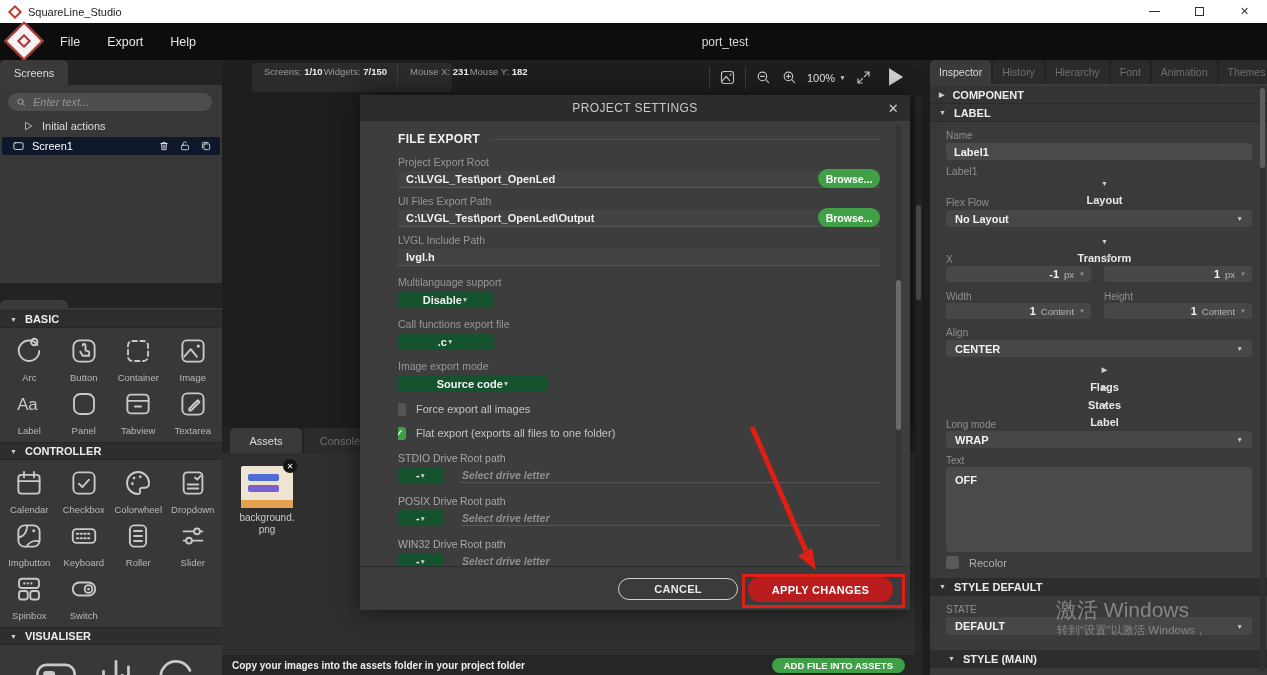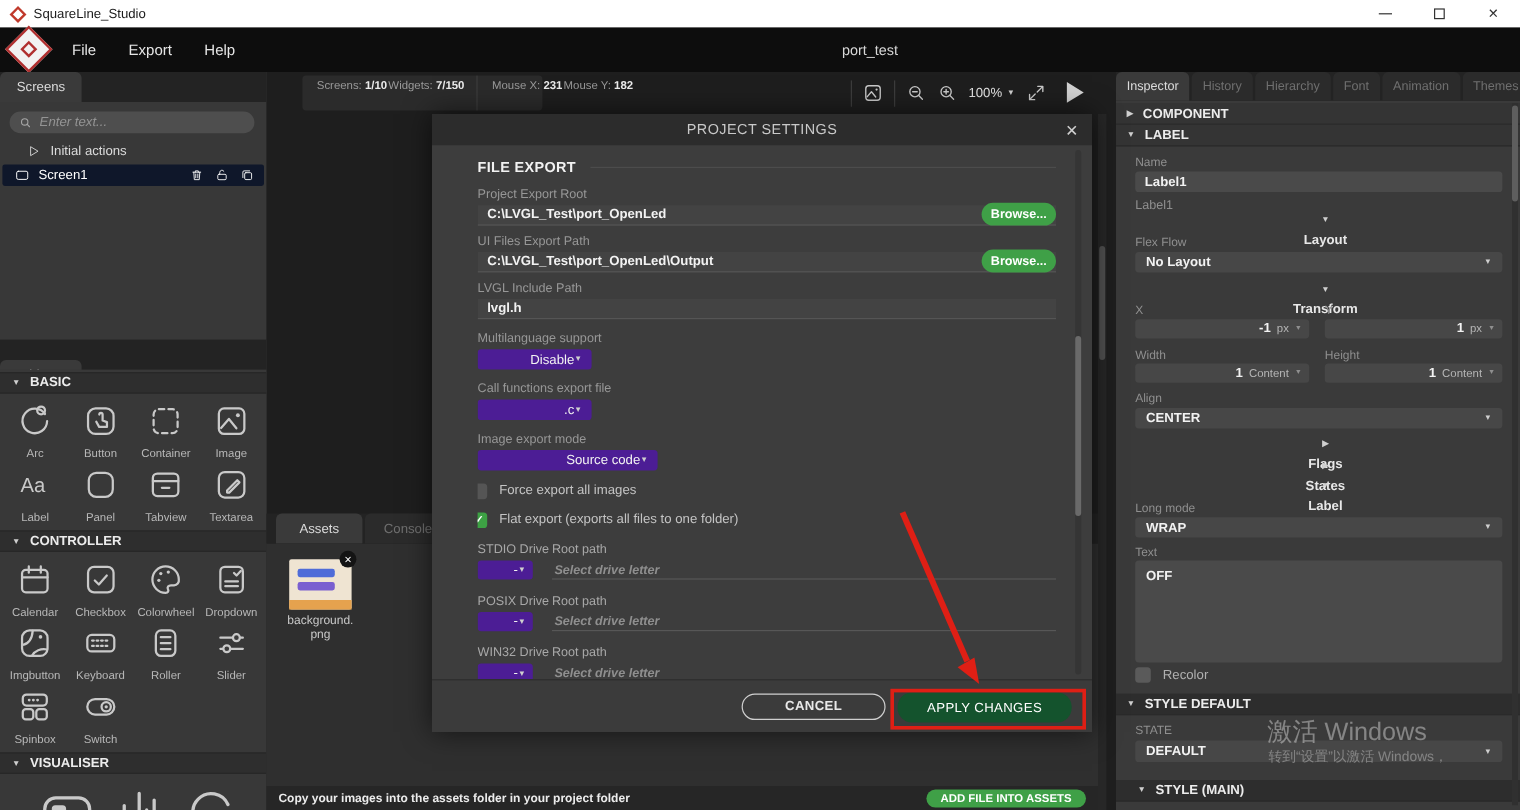--- a/index.html
+++ b/index.html
@@ -92,39 +92,39 @@
   .dlg-head { position:absolute; left:0; top:0; width:100%; height:26px; background:#2c2c2c; display:flex; align-items:center; justify-content:center; color:#c9c9c9; font-size:12px; letter-spacing:.4px; }
   .dlg-close { position:absolute; right:11px; top:0; height:26px; display:flex; align-items:center; color:#cfcfcf; font-size:13px; }
   .dlg-body { position:absolute; left:38px; right:30px; top:26px; bottom:44px; padding-top:11px; overflow:hidden; }
   .fe-head { display:flex; align-items:center; gap:12px; margin-bottom:10px; }
   .fe-head .txt { font-size:12px; font-weight:bold; color:#f2f2f2; letter-spacing:.3px; }
   .fe-head .line { flex:1; height:1px; background:#5a5a5a; opacity:.55; }
   .flabel { font-size:10.5px; color:#979797; margin-bottom:3px; }
   .frow { position:relative; height:17px; background:#434343; border-bottom:1px solid #555; display:flex; align-items:center; padding:0 8px; margin-bottom:7px; }
   .fval { font-size:11px; font-weight:bold; color:#f2f2f2; }
   .browse { position:absolute; right:0; top:-2px; width:62px; height:19px; background:#3fa047; border-radius:10px; color:#fff; font-size:10.5px; font-weight:bold; display:flex; align-items:center; justify-content:center; }
-  .dd { background:#4c1d95; border-radius:3px; height:17px; display:flex; align-items:center; justify-content:flex-end; padding:0 8px; color:#f2f2f2; font-size:11px; font-weight:normal; margin-bottom:9px; }
+  .dd { background:#14532d; border-radius:3px; height:17px; display:flex; align-items:center; justify-content:center; padding:0 8px; color:#f2f2f2; font-size:11px; font-weight:bold; margin-bottom:9px; }
   .caret { font-size:6.5px; color:#cfcfcf; }
   .chkrow { display:flex; align-items:center; gap:10px; height:14px; margin:10px 0 10px -5px; }
   .chk { width:13px; height:13px; border-radius:3px; background:#555; display:flex; align-items:center; justify-content:center; color:#fff; font-size:9px; font-weight:bold; }
   .chk.on { background:#3da144; }
   .chklabel { font-size:11px; color:#c4c4c4; }
   .drive-block { margin-top:12px; }
   .drive-labels { display:flex; margin-bottom:3px; }
   .drive-labels .l1 { width:62px; font-size:10.5px; color:#a8a8a8; }
   .drive-labels .l2 { font-size:10.5px; color:#a8a8a8; }
   .drive-row { display:flex; align-items:flex-end; }
   .dd.mini { width:46px; height:16px; margin-bottom:0; padding:0 6px; }
   .drive-path { flex:1; margin-left:16px; height:16px; border-bottom:1px solid #575757; display:flex; align-items:center; padding:0 2px;font-weight:bold; }
   .ph { font-size:10.5px; font-style:italic; color:#8f8f8f; }
   .dlg-scroll { position:absolute; right:9px; top:30px; width:5px; bottom:48px; background:#353535; border-radius:3px; }
   .dlg-scroll .thumb { position:absolute; left:0; width:5px; top:155px; height:150px; background:#6a6a6a; border-radius:3px; }
   .dlg-foot { position:absolute; left:0; bottom:0; width:100%; height:44px; background:#3b3b3b; border-top:1px solid #2d2d2d; }
   .cancelbtn { position:absolute; left:258px; top:11px; width:120px; height:22px; border:1.5px solid #cfcfcf; border-radius:11px; color:#e8e8e8; font-size:11px; font-weight:bold; display:flex; align-items:center; justify-content:center; letter-spacing:.3px; }
-  .applybtn { position:absolute; left:388px; top:10px; width:145px; height:25px; background:#14532d; border-radius:12px; color:#fff; font-size:11px; font-weight:normal; display:flex; align-items:center; justify-content:center; letter-spacing:.3px; }
+  .applybtn { position:absolute; left:388px; top:10px; width:145px; height:25px; background:#b91c1c; border-radius:12px; color:#fff; font-size:11px; font-weight:bold; display:flex; align-items:center; justify-content:center; letter-spacing:.3px; }
 
   
   .redrect { left:742px; top:574px; width:163px; height:34px; border:3px solid #df1f15; z-index:40; }
   .arrowsvg { left:0; top:0; width:1267px; height:675px; pointer-events:none; z-index:50; }
 
   
   .rightpanel { left:930px; top:60px; width:337px; height:615px; background:#3a3a3a; }
   .rp-tabs { left:0; top:0; width:337px; height:24px; }
   .rp-tabs .tab { height:24px; padding:0 9px; font-size:10.5px; }
   .headrow { position:absolute; left:0; width:337px; height:18px; background:#343434; border-bottom:1px solid #2a2a2a; display:flex; align-items:center; gap:8px; padding-left:9px; font-size:11px; font-weight:bold; color:#ececec; }

